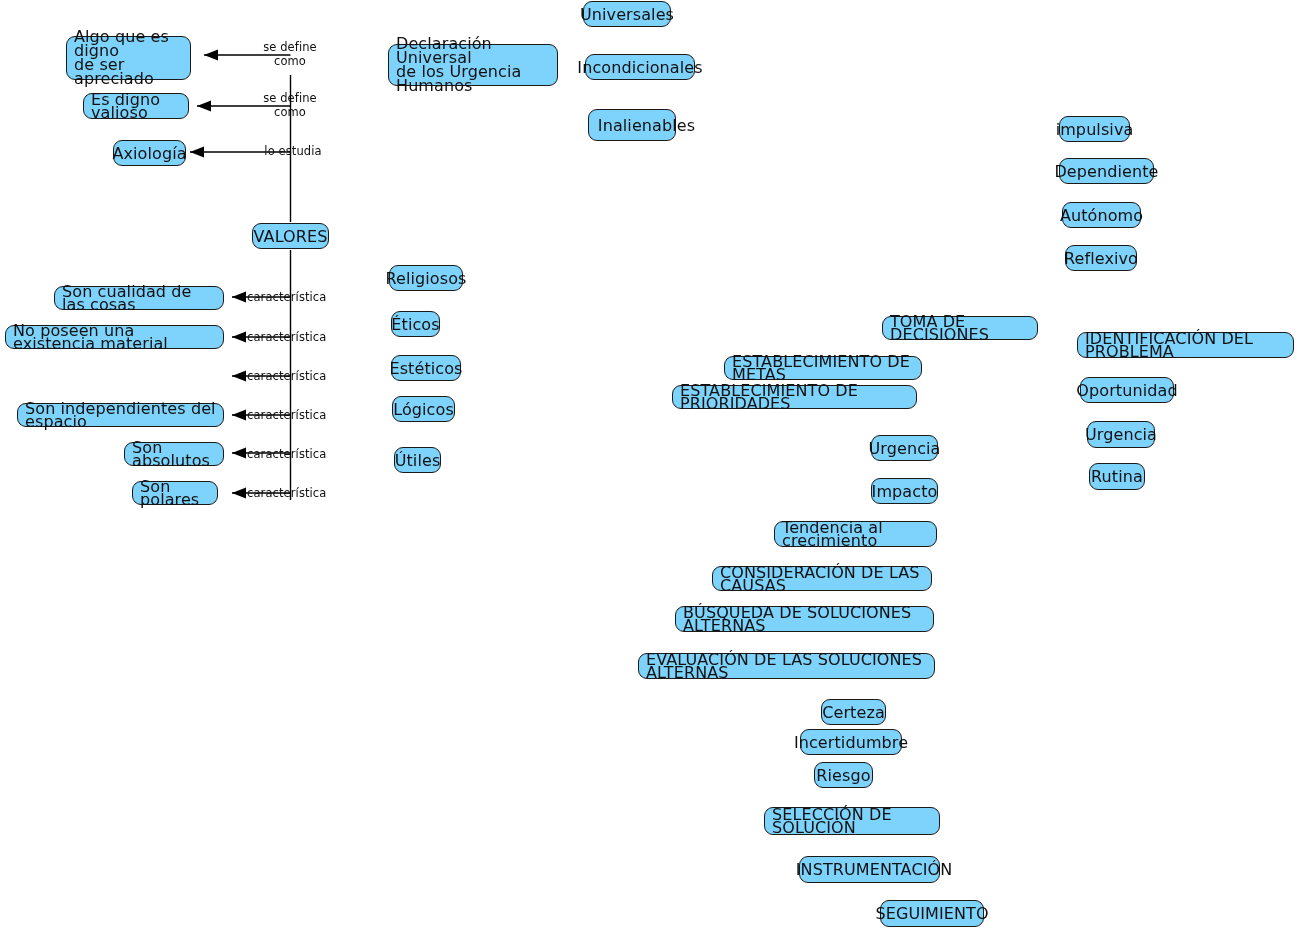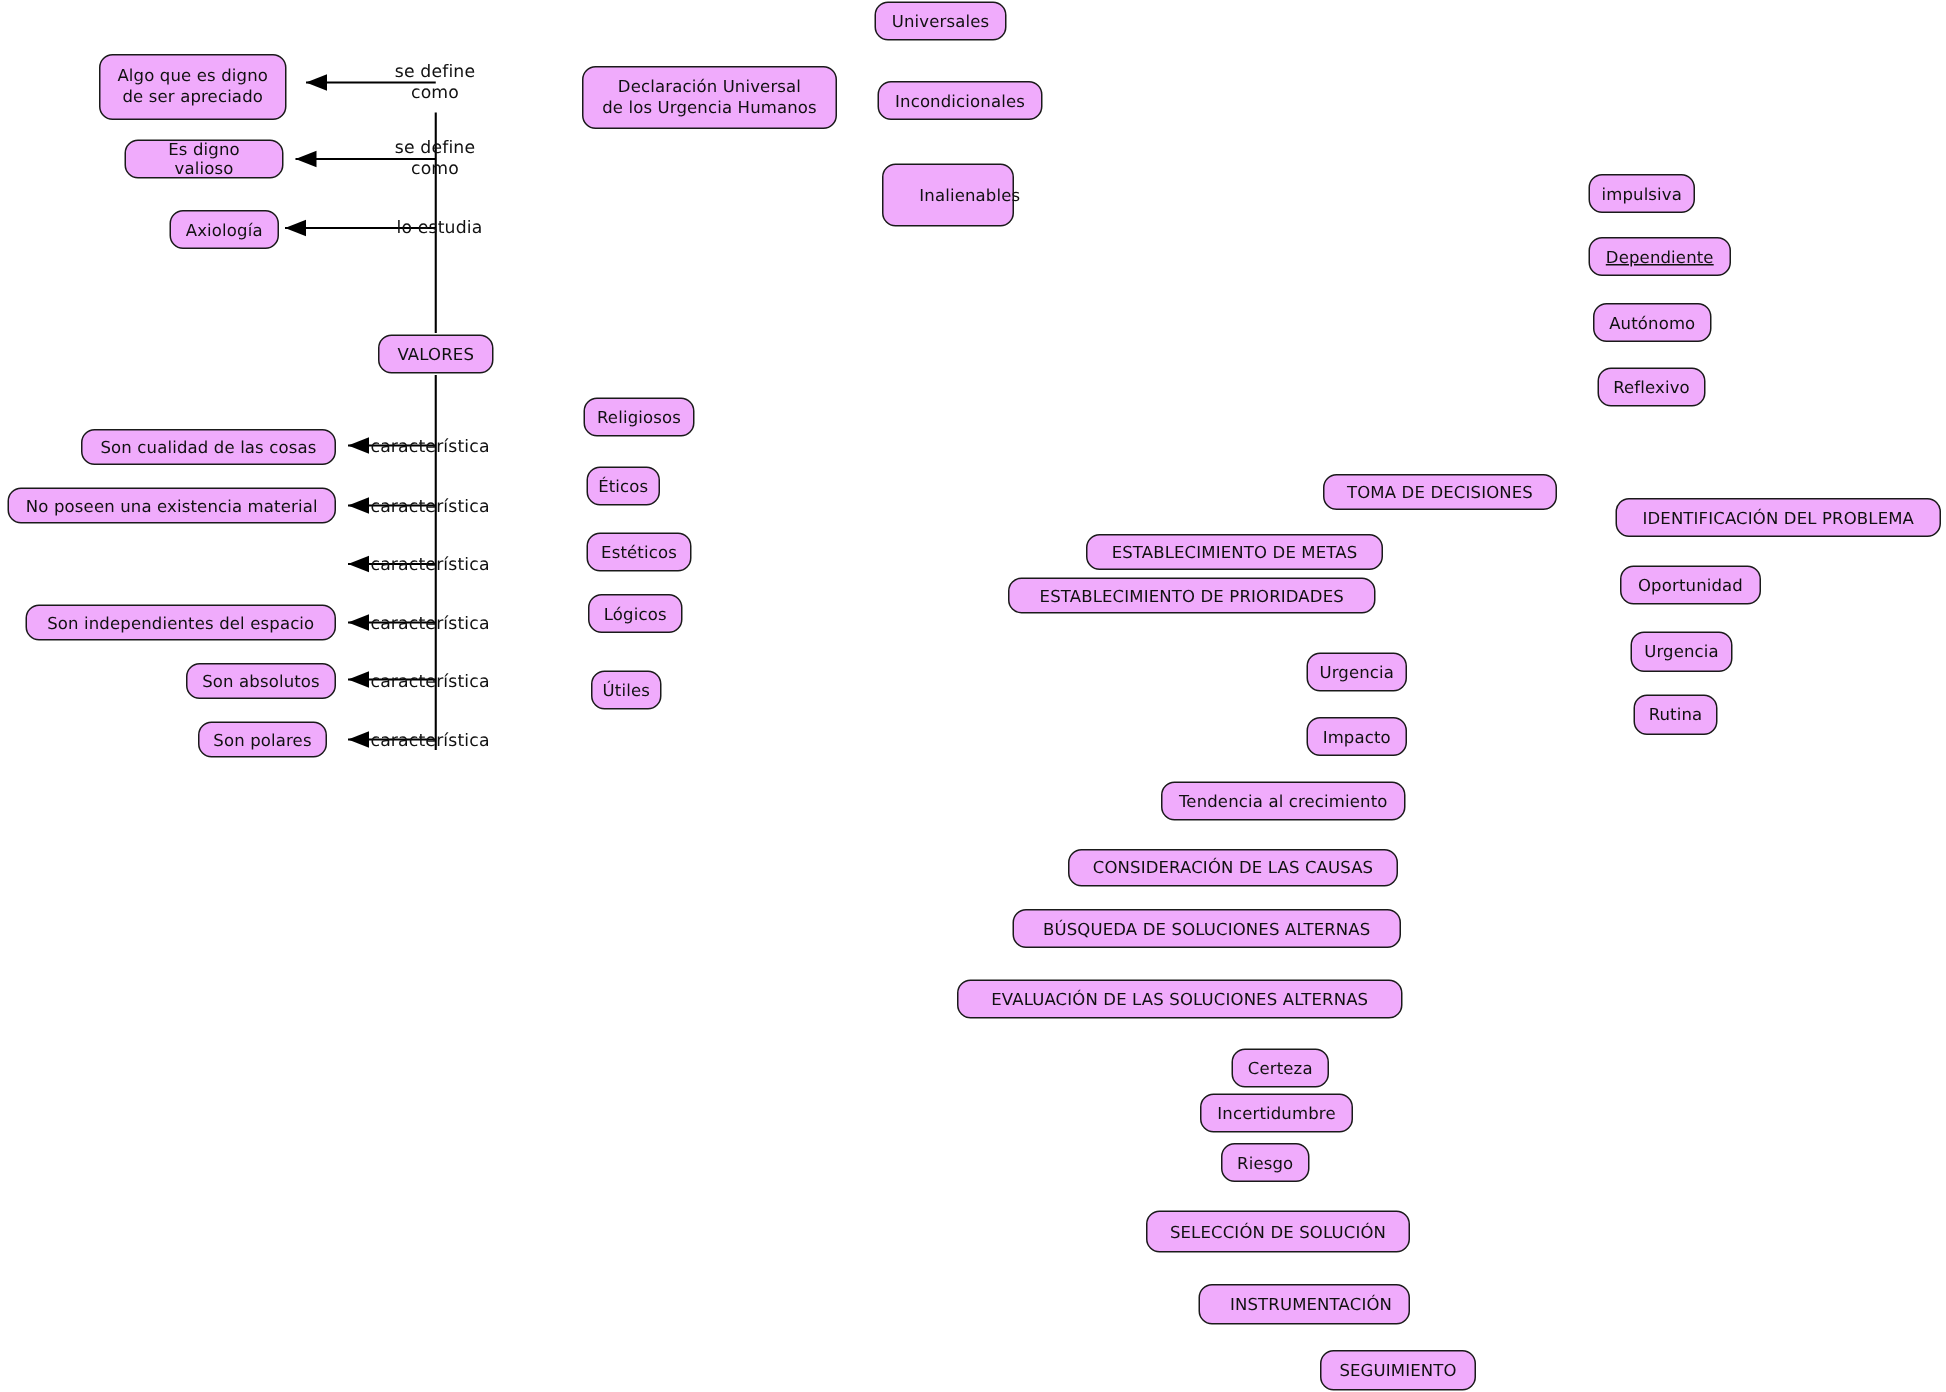--- a/index.html
+++ b/index.html
@@ -16,28 +16,28 @@
     position: relative;
     width: 1297px;
     height: 928px;
     background: #ffffff;
     overflow: hidden;
   }
   
   .node {
     position: absolute;
     box-sizing: border-box;
-    background: #f0abfc;
+    background: #7dd3fc;
     border: 1.4px solid #1a1a1a;
     border-radius: 9px;
     display: flex;
     align-items: center;
     justify-content: center;
-    text-align: center;
-    font-size: 11px;
+    text-align: left;
+    font-size: 16px;
     line-height: 13px;
     color: #111111;
     padding: 2px 7px;
     white-space: pre-line;
     letter-spacing: 0.1px;
   }
   .node.two-line {
     line-height: 14px;
   }
   
@@ -136,21 +136,21 @@
   <div class="linklabel" style="left:247px; top:448px; width:96px; text-align:left;">característica</div>
 
   <div class="node" style="left:132px; top:481px; width:86px; height:24px;">Son polares</div>
   <div class="linklabel" style="left:247px; top:487px; width:96px; text-align:left;">característica</div>
 
   <div class="node two-line" style="left:388px; top:44px; width:170px; height:42px;">Declaración Universal
 de los Urgencia Humanos</div>
 
   <div class="node" style="left:583px; top:1px; width:88px; height:26px;">Universales</div>
   <div class="node" style="left:585px; top:54px; width:110px; height:26px;">Incondicionales</div>
-  <div class="node" style="left:588px; top:109px; width:88px; height:42px;padding-left:36px;">Inalienables</div>
+  <div class="node" style="left:588px; top:109px; width:88px; height:32px;padding-left:36px;">Inalienables</div>
 
   <div class="node" style="left:389px; top:265px; width:74px; height:26px;">Religiosos</div>
   <div class="node" style="left:391px; top:311px; width:49px; height:26px;">Éticos</div>
   <div class="node" style="left:391px; top:355px; width:70px; height:26px;">Estéticos</div>
   <div class="node" style="left:392px; top:396px; width:63px; height:26px;">Lógicos</div>
   <div class="node" style="left:394px; top:447px; width:47px; height:26px;">Útiles</div>
 
   <div class="node" style="left:882px; top:316px; width:156px; height:24px;">TOMA DE DECISIONES</div>
 
   <div class="node" style="left:724px; top:356px; width:198px; height:24px;">ESTABLECIMIENTO DE METAS</div>
@@ -166,21 +166,21 @@
 
   <div class="node" style="left:821px; top:699px; width:65px; height:26px;">Certeza</div>
   <div class="node" style="left:800px; top:729px; width:102px; height:26px;">Incertidumbre</div>
   <div class="node" style="left:814px; top:762px; width:59px; height:26px;">Riesgo</div>
 
   <div class="node" style="left:764px; top:807px; width:176px; height:28px;">SELECCIÓN DE SOLUCIÓN</div>
   <div class="node" style="left:799px; top:856px; width:141px; height:27px;padding-left:16px;">INSTRUMENTACIÓN</div>
   <div class="node" style="left:880px; top:900px; width:104px; height:27px;">SEGUIMIENTO</div>
 
   <div class="node" style="left:1059px; top:116px; width:71px; height:26px;">impulsiva</div>
-  <div class="node" style="left:1059px; top:158px; width:95px; height:26px;text-decoration:underline;">Dependiente</div>
+  <div class="node" style="left:1059px; top:158px; width:95px; height:26px;">Dependiente</div>
   <div class="node" style="left:1062px; top:202px; width:79px; height:26px;">Autónomo</div>
   <div class="node" style="left:1065px; top:245px; width:72px; height:26px;">Reflexivo</div>
 
   <div class="node" style="left:1077px; top:332px; width:217px; height:26px;">IDENTIFICACIÓN DEL PROBLEMA</div>
   <div class="node" style="left:1080px; top:377px; width:94px; height:26px;">Oportunidad</div>
   <div class="node" style="left:1087px; top:421px; width:68px; height:27px;">Urgencia</div>
   <div class="node" style="left:1089px; top:463px; width:56px; height:27px;">Rutina</div>
 
 </div>
 

